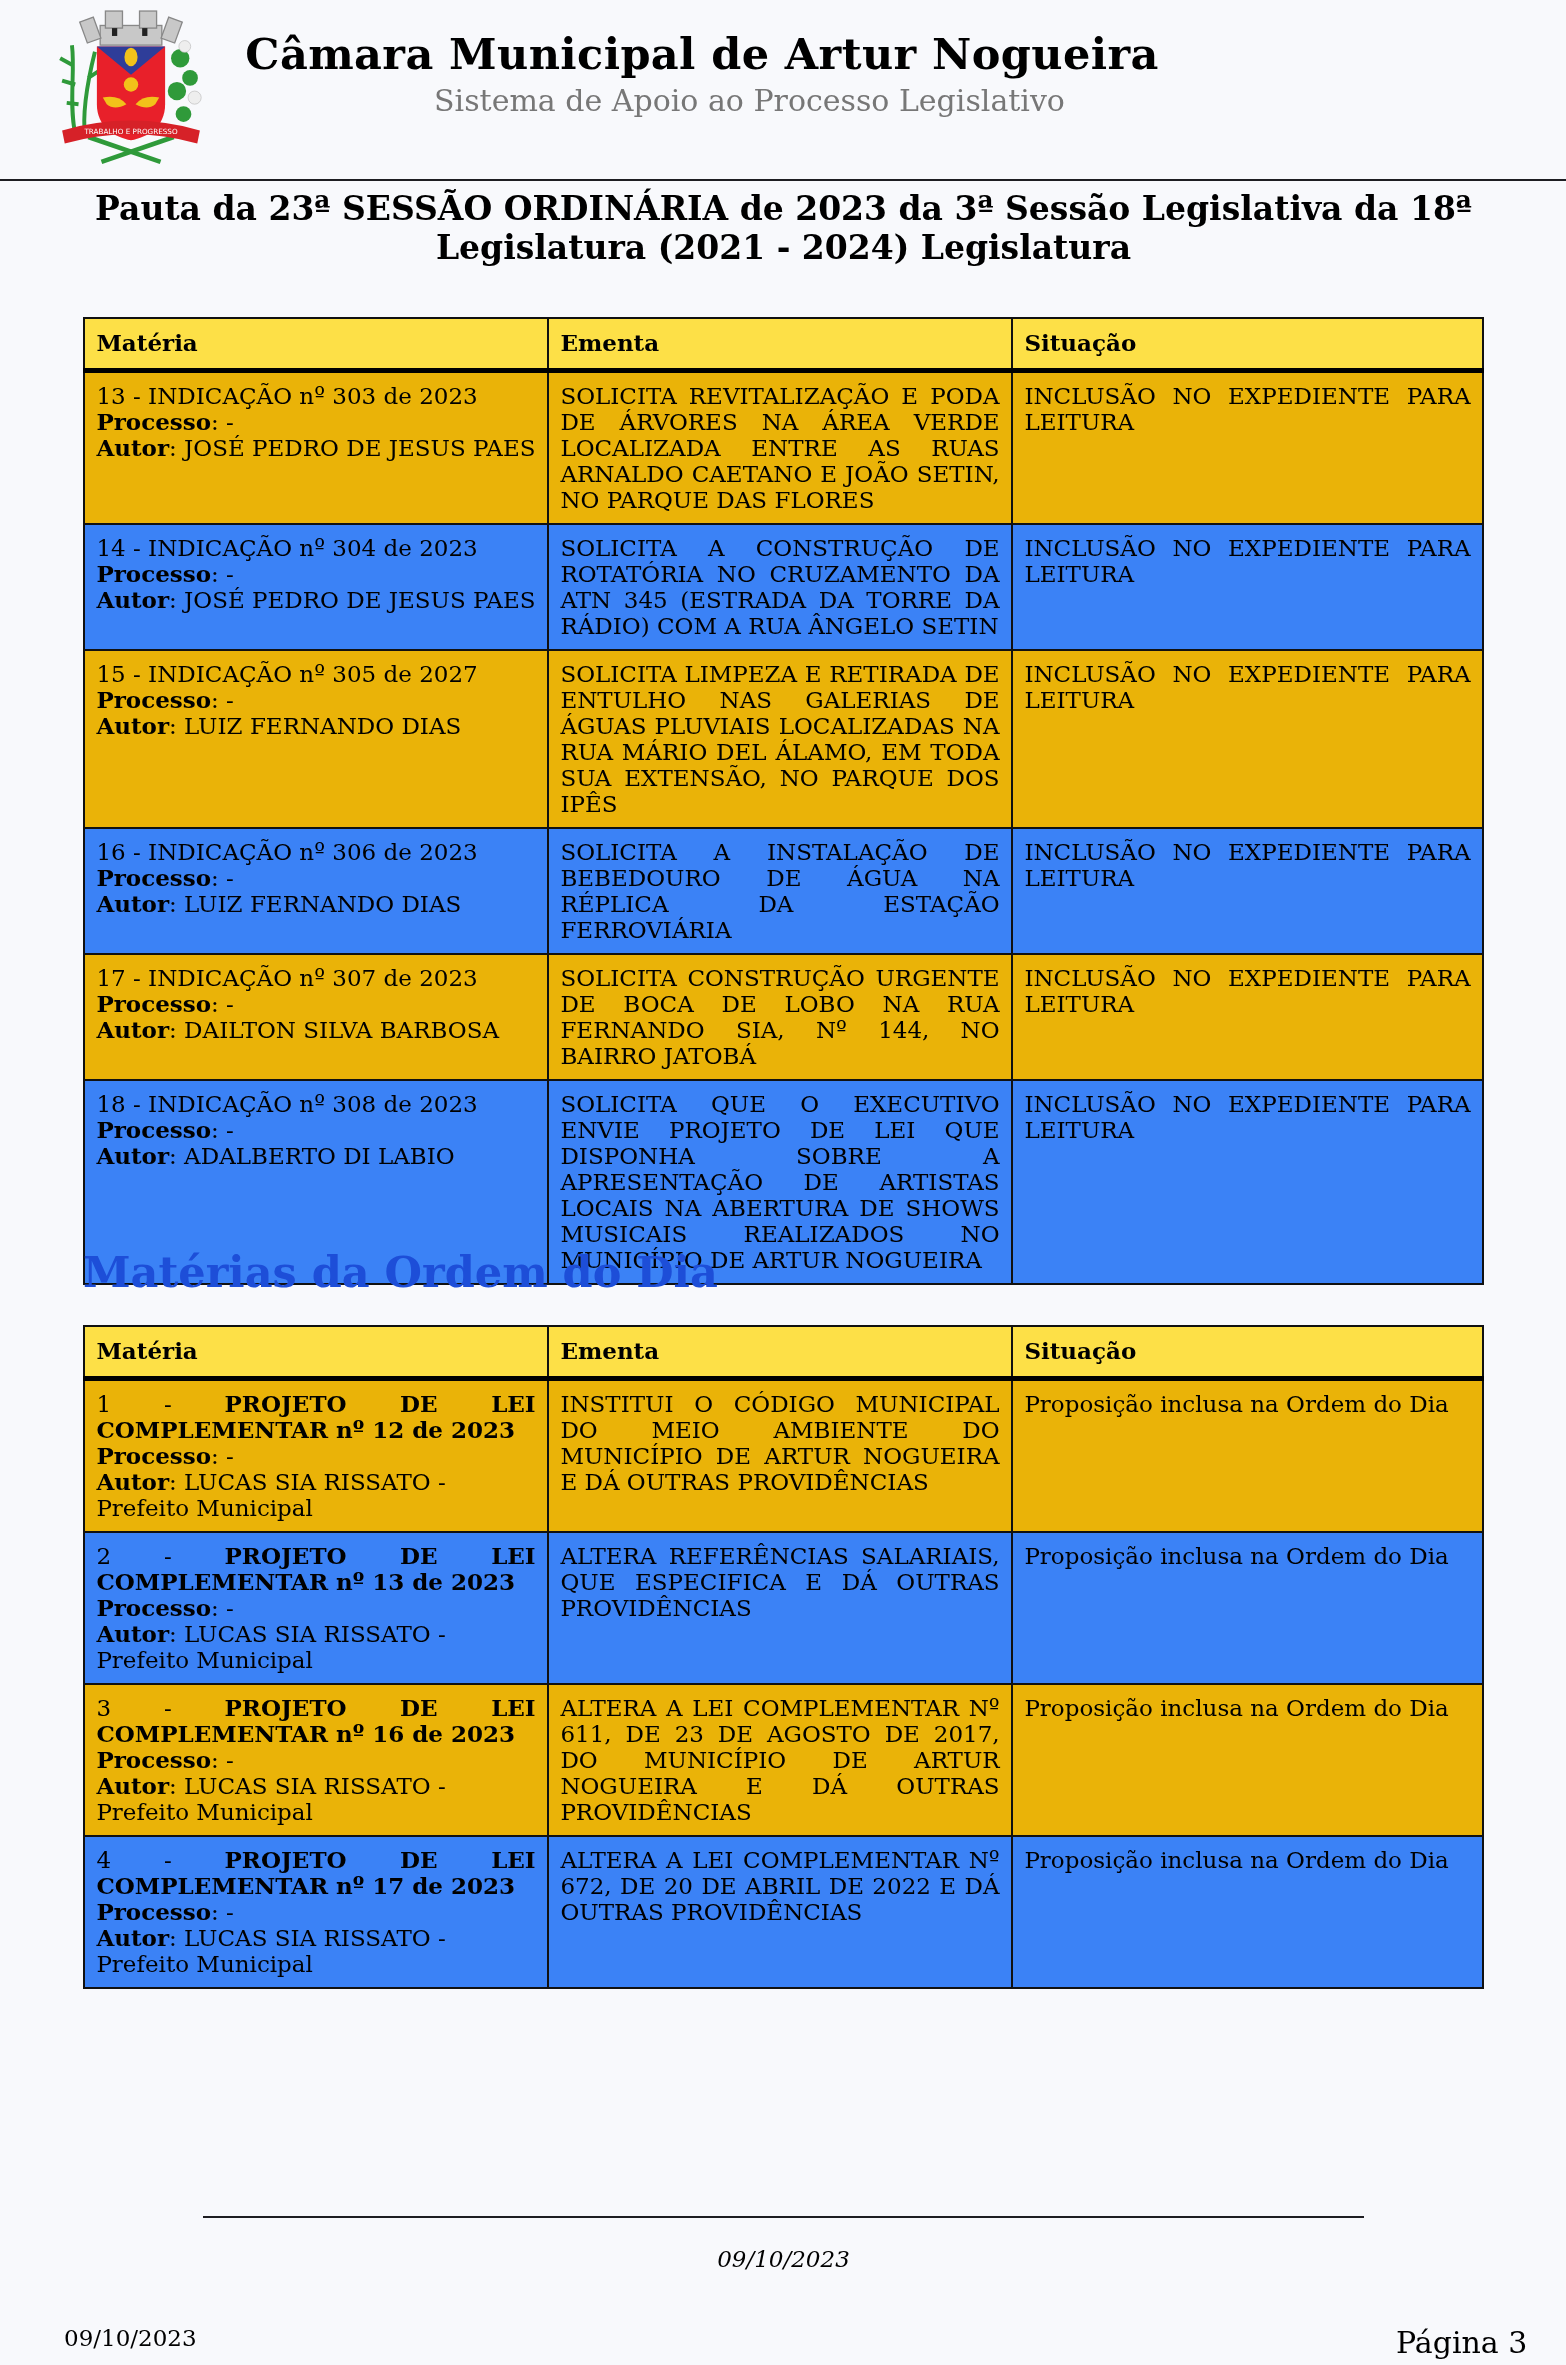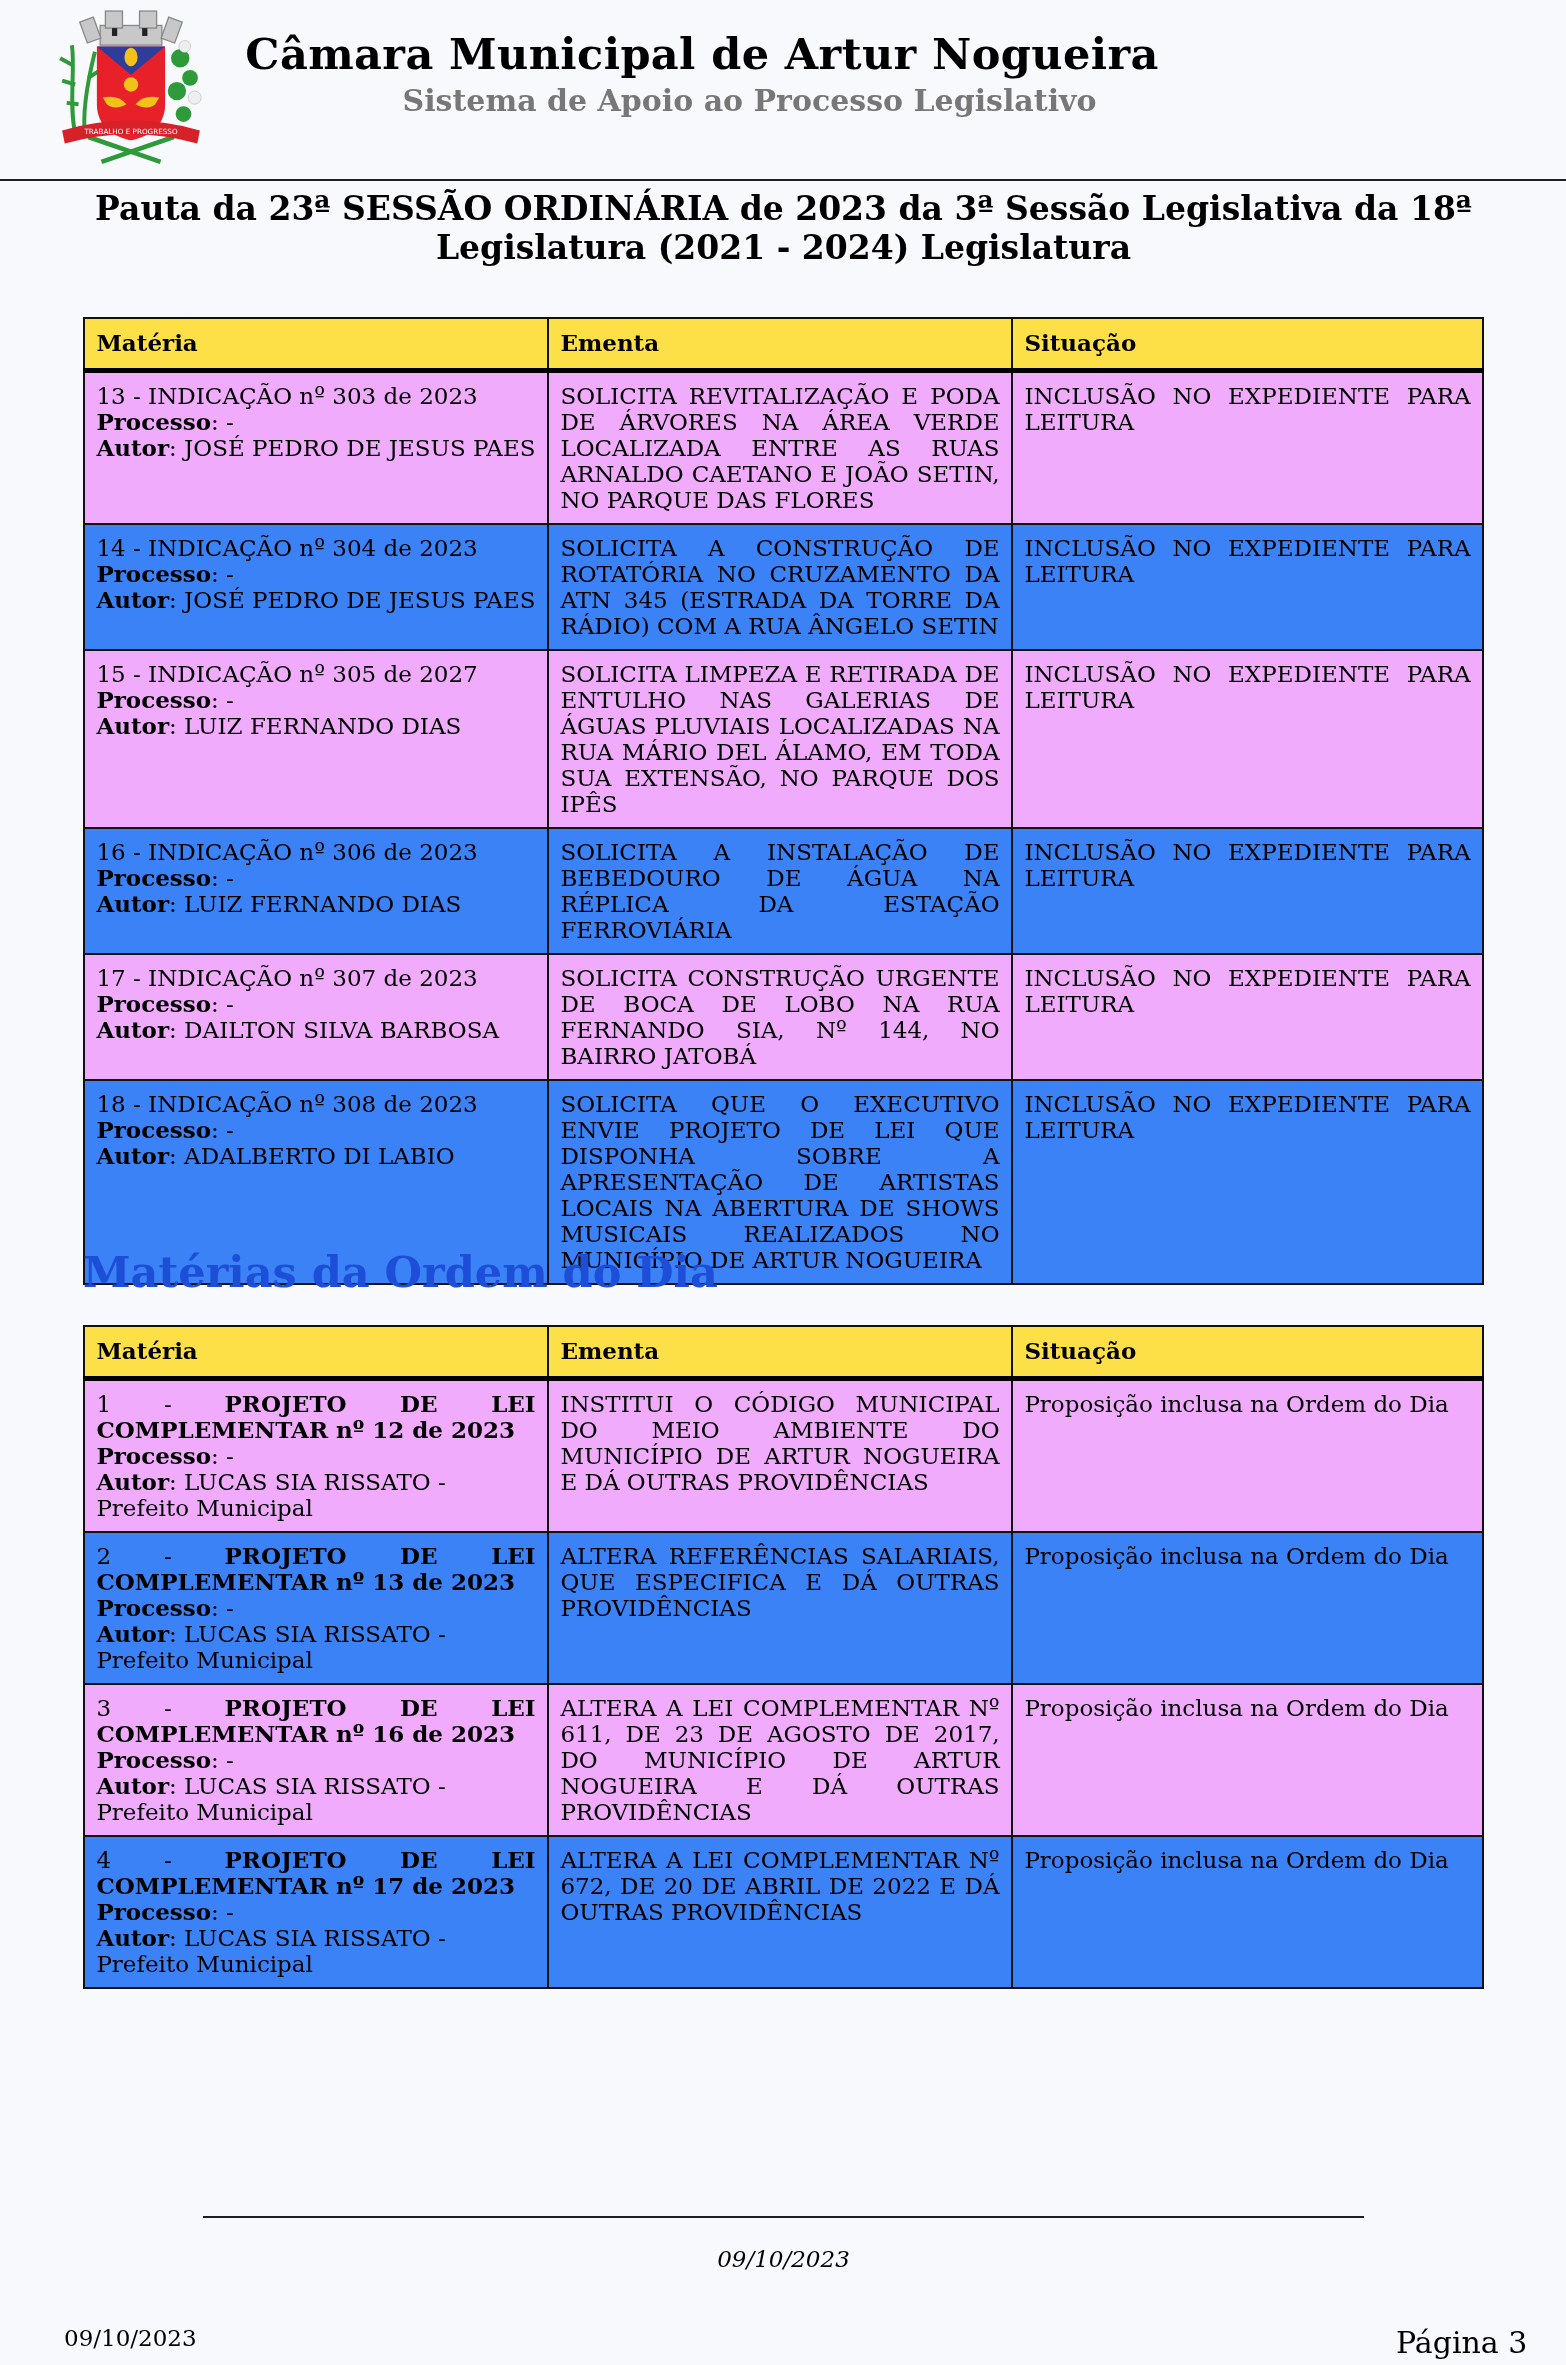--- a/index.html
+++ b/index.html
@@ -9,41 +9,41 @@
     font-family: "DejaVu Serif", serif;
   }
   .header { position: absolute; left: 0; top: 0; width: 1567px; height: 180px; }
   .crest { position: absolute; left: 49px; top: 0; width: 164px; height: 169px; }
   .inst-title {
     position: absolute; left: 0; width: 1298px; top: 28.6px; text-align: center;
     font-size: 43px; font-weight: bold; letter-spacing: 0.4px; padding-left: 106px; box-sizing: border-box;
   }
   .inst-sub {
     position: absolute; left: 0; width: 1415px; top: 83px; text-align: center;
-    font-size: 30px; font-weight: bold; color: #777; padding-left: 84px; box-sizing: border-box;
+    font-size: 30px; font-weight: normal; color: #777; padding-left: 84px; box-sizing: border-box;
   }
   .header-rule { position: absolute; left: 0; top: 179px; width: 1567px; height: 2.1px; background: #1e1e22; }
   .pauta-title {
     position: absolute; left: 79px; width: 1409px; top: 189px; text-align: center;
     font-size: 33px; font-weight: bold; line-height: 39px;
   }
   table.grid {
     position: absolute; left: 83px; width: 1399px; border-collapse: collapse;
     table-layout: fixed; font-size: 23px; line-height: 26px;
   }
   table.grid th, table.grid td {
     border: 2.1px solid #111; vertical-align: top; text-align: left;
     padding: 10px 11.4px 10px 11.4px;
   }
   table.grid th {
     background: #fde047; font-weight: bold; font-size: 23px;
     padding-top: 11.4px; padding-bottom: 11.4px; border-bottom: 5px solid #000;
   }
   table.grid td.just { text-align: justify; }
-  table.grid tr.alt td { background: #f0abfc; }
+  table.grid tr.alt td { background: #eab308; }
   table.grid tr.plain td { background: #3b82f6; }
   .col1 { width: 464px; } .col2 { width: 464px; } .col3 { width: 471px; }
   #t1 { top: 317px; }
   #t2 { top: 1325px; }
   .row-line { display: block; }
   .lbl { font-weight: bold; }
   .section-title {
     position: absolute; left: 83px; top: 1247px; font-size: 43px; font-weight: bold; color: #1d4ed8;
   }
   .footer-rule { position: absolute; left: 203px; top: 2216px; width: 1161px; height: 2.1px; background: #1e1e22; }

